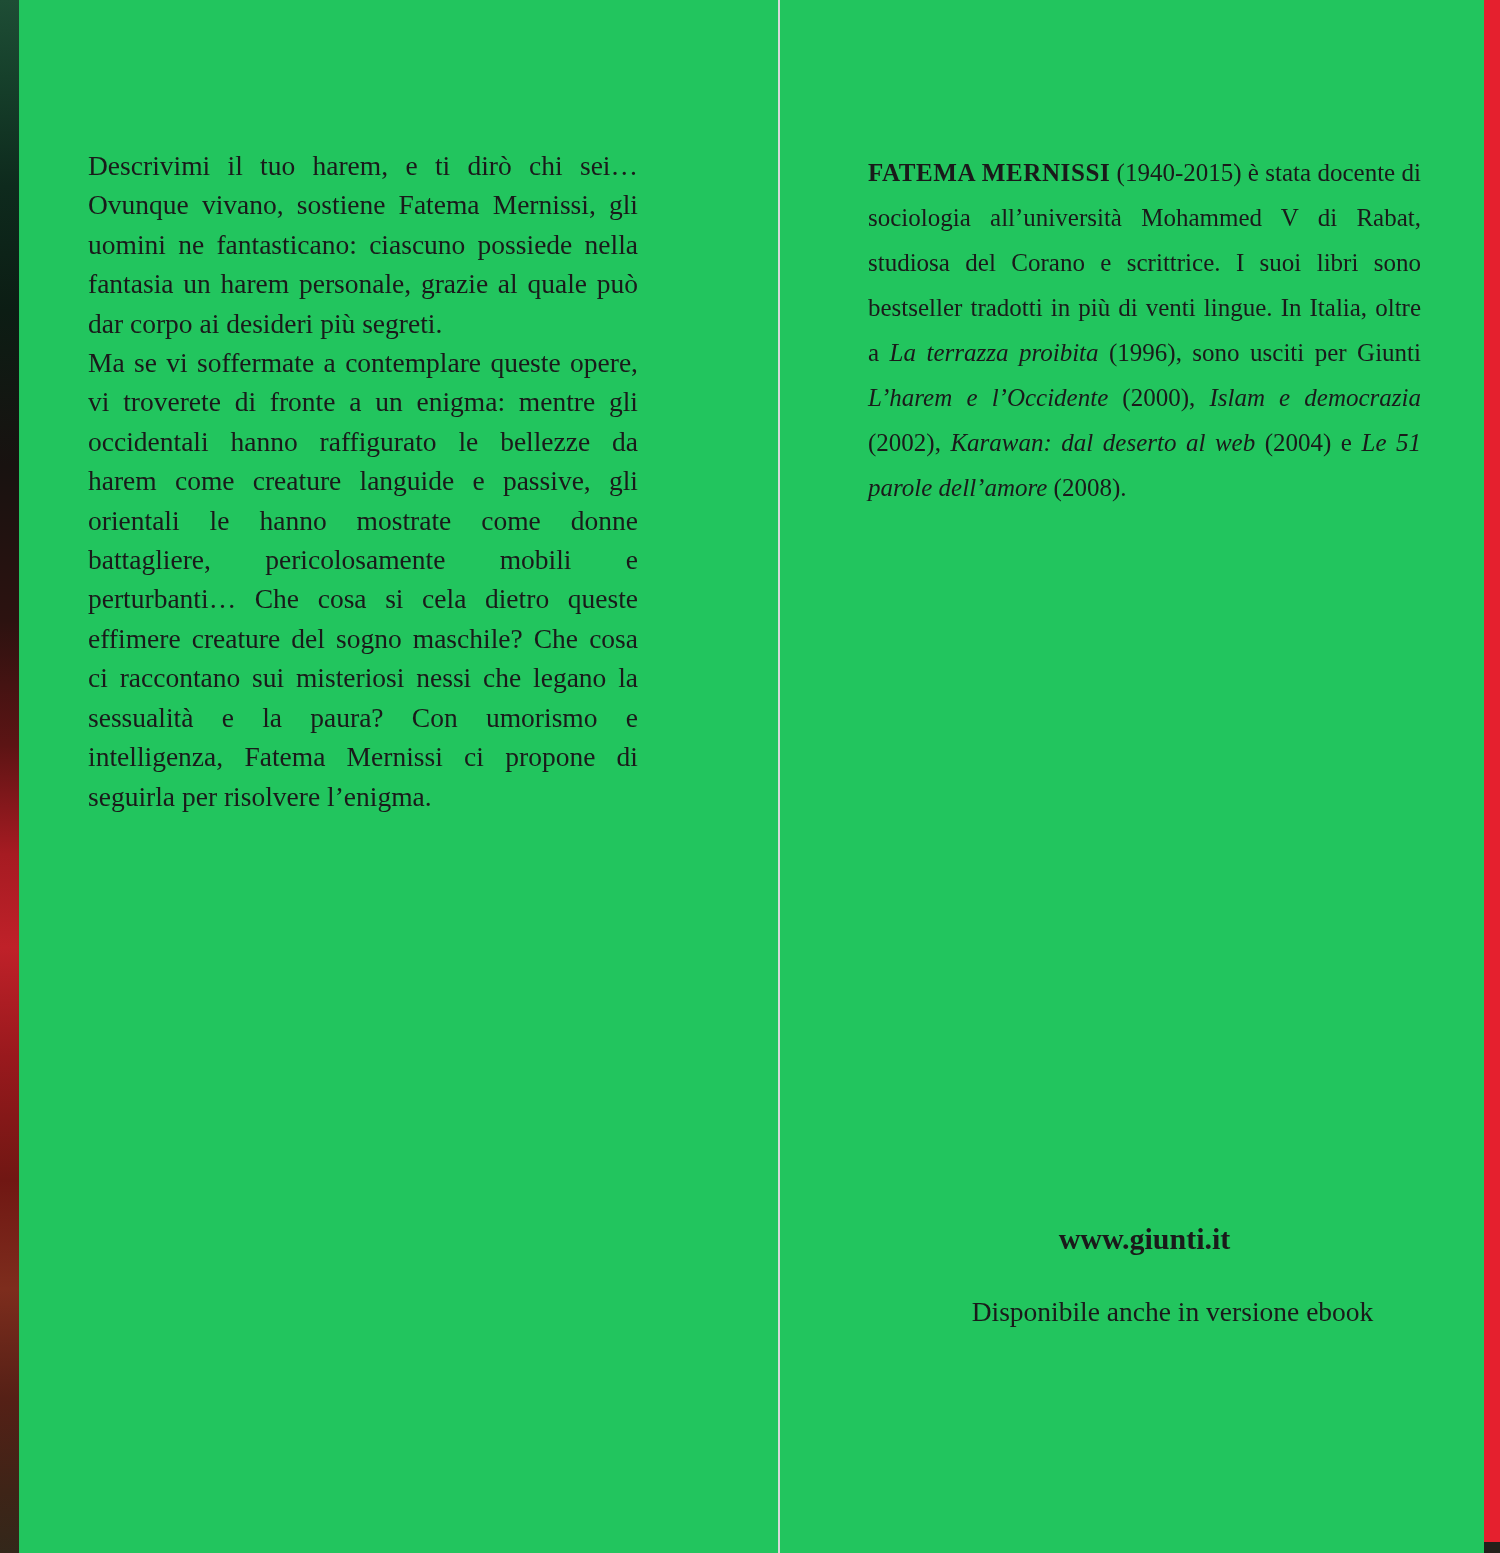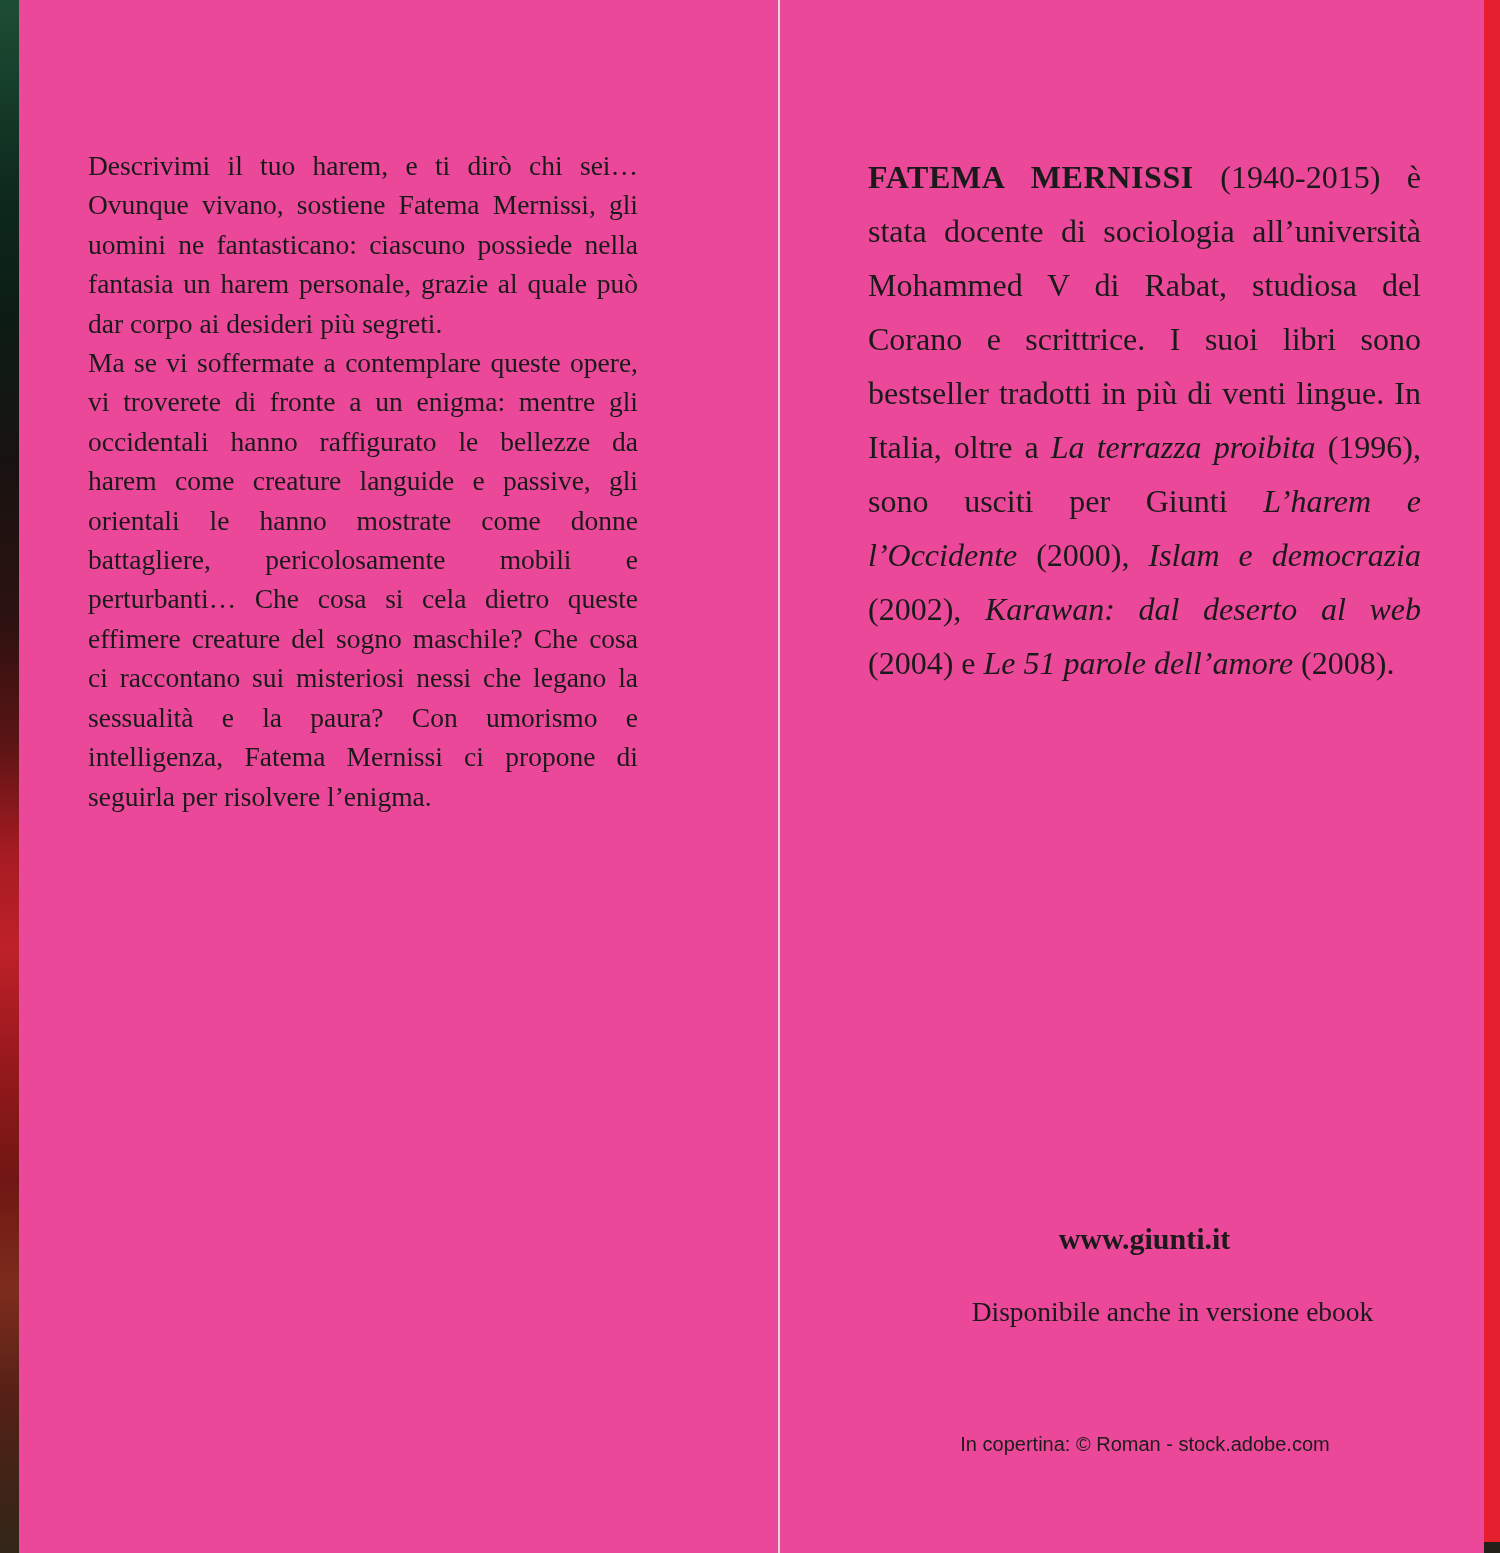--- a/index.html
+++ b/index.html
@@ -1,21 +1,21 @@
 <!DOCTYPE html>
 <html lang="it"><head>
 <meta charset="utf-8">
 <style>
   * { margin: 0; padding: 0; box-sizing: border-box; }
   html, body { background: #ffffff; }
   .page {
     position: relative;
     width: 1500px;
     height: 1553px;
-    background: #ec4899;
+    background: #22c55e;
     overflow: hidden;
     font-family: "Liberation Serif", "DejaVu Serif", serif;
     color: #1a1a1a;
     text-decoration: underline;
   }
   
   .edge-art-left {
     position: absolute; left: 0; top: 0; width: 19px; height: 100%;
     background: linear-gradient(180deg,
       #1e4d35 0%, #16402b 5%, #0e2a1d 12%, #0c1d14 20%,
@@ -37,21 +37,21 @@
     background: #d8d8d8;
   }
   .flap-left-text {
     position: absolute; left: 88px; top: 146px; width: 550px;
     font-size: 27.5px; line-height: 39.4px;
     text-align: justify;
   }
   .flap-left-text p { text-align: justify; }
   .bio {
     position: absolute; left: 868px; top: 150px; width: 553px;
-    font-size: 32px; line-height: 54px;
+    font-size: 25px; line-height: 45px;
     text-align: justify;
   }
   .seg-bold { font-weight: 700; letter-spacing: 0.6px; }
   .seg-italic { font-style: italic; }
   .seg-normal { font-style: normal; }
   .website {
     position: absolute; left: 868px; top: 1222px; width: 553px;
     text-align: center; font-weight: 700; font-size: 30px;
   }
   .ebook-note {
@@ -81,19 +81,18 @@
 
   <div class="bio">
     <p><span class="seg-bold">FATEMA MERNISSI</span><span class="seg-normal"> (1940-2015) è stata docente di sociologia all’università Mohammed V di Rabat, studiosa del Corano e scrittrice. I suoi libri sono bestseller tradotti in più di venti lingue. In Italia, oltre a </span><span class="seg-italic">La terrazza proibita</span><span class="seg-normal"> (1996), sono usciti per Giunti </span><span class="seg-italic">L’harem e l’Occidente</span><span class="seg-normal"> (2000), </span><span class="seg-italic">Islam e democrazia</span><span class="seg-normal"> (2002), </span><span class="seg-italic">Karawan: dal deserto al web</span><span class="seg-normal"> (2004) e </span><span class="seg-italic">Le 51 parole dell’amore</span><span class="seg-normal"> (2008).</span></p>
   </div>
 
   <div class="website">www.giunti.it</div>
 
   <div class="ebook-note">Disponibile anche in versione ebook</div>
 
   <div class="credits">
-    <div>In copertina: © Roman - stock.adobe.com</div>
   </div>
 
   <div class="edge-art-right" style="background: rgb(229, 32, 46);"></div>
   <div class="edge-art-right-bottom"></div>
 
 </div>
 
 </body></html>

